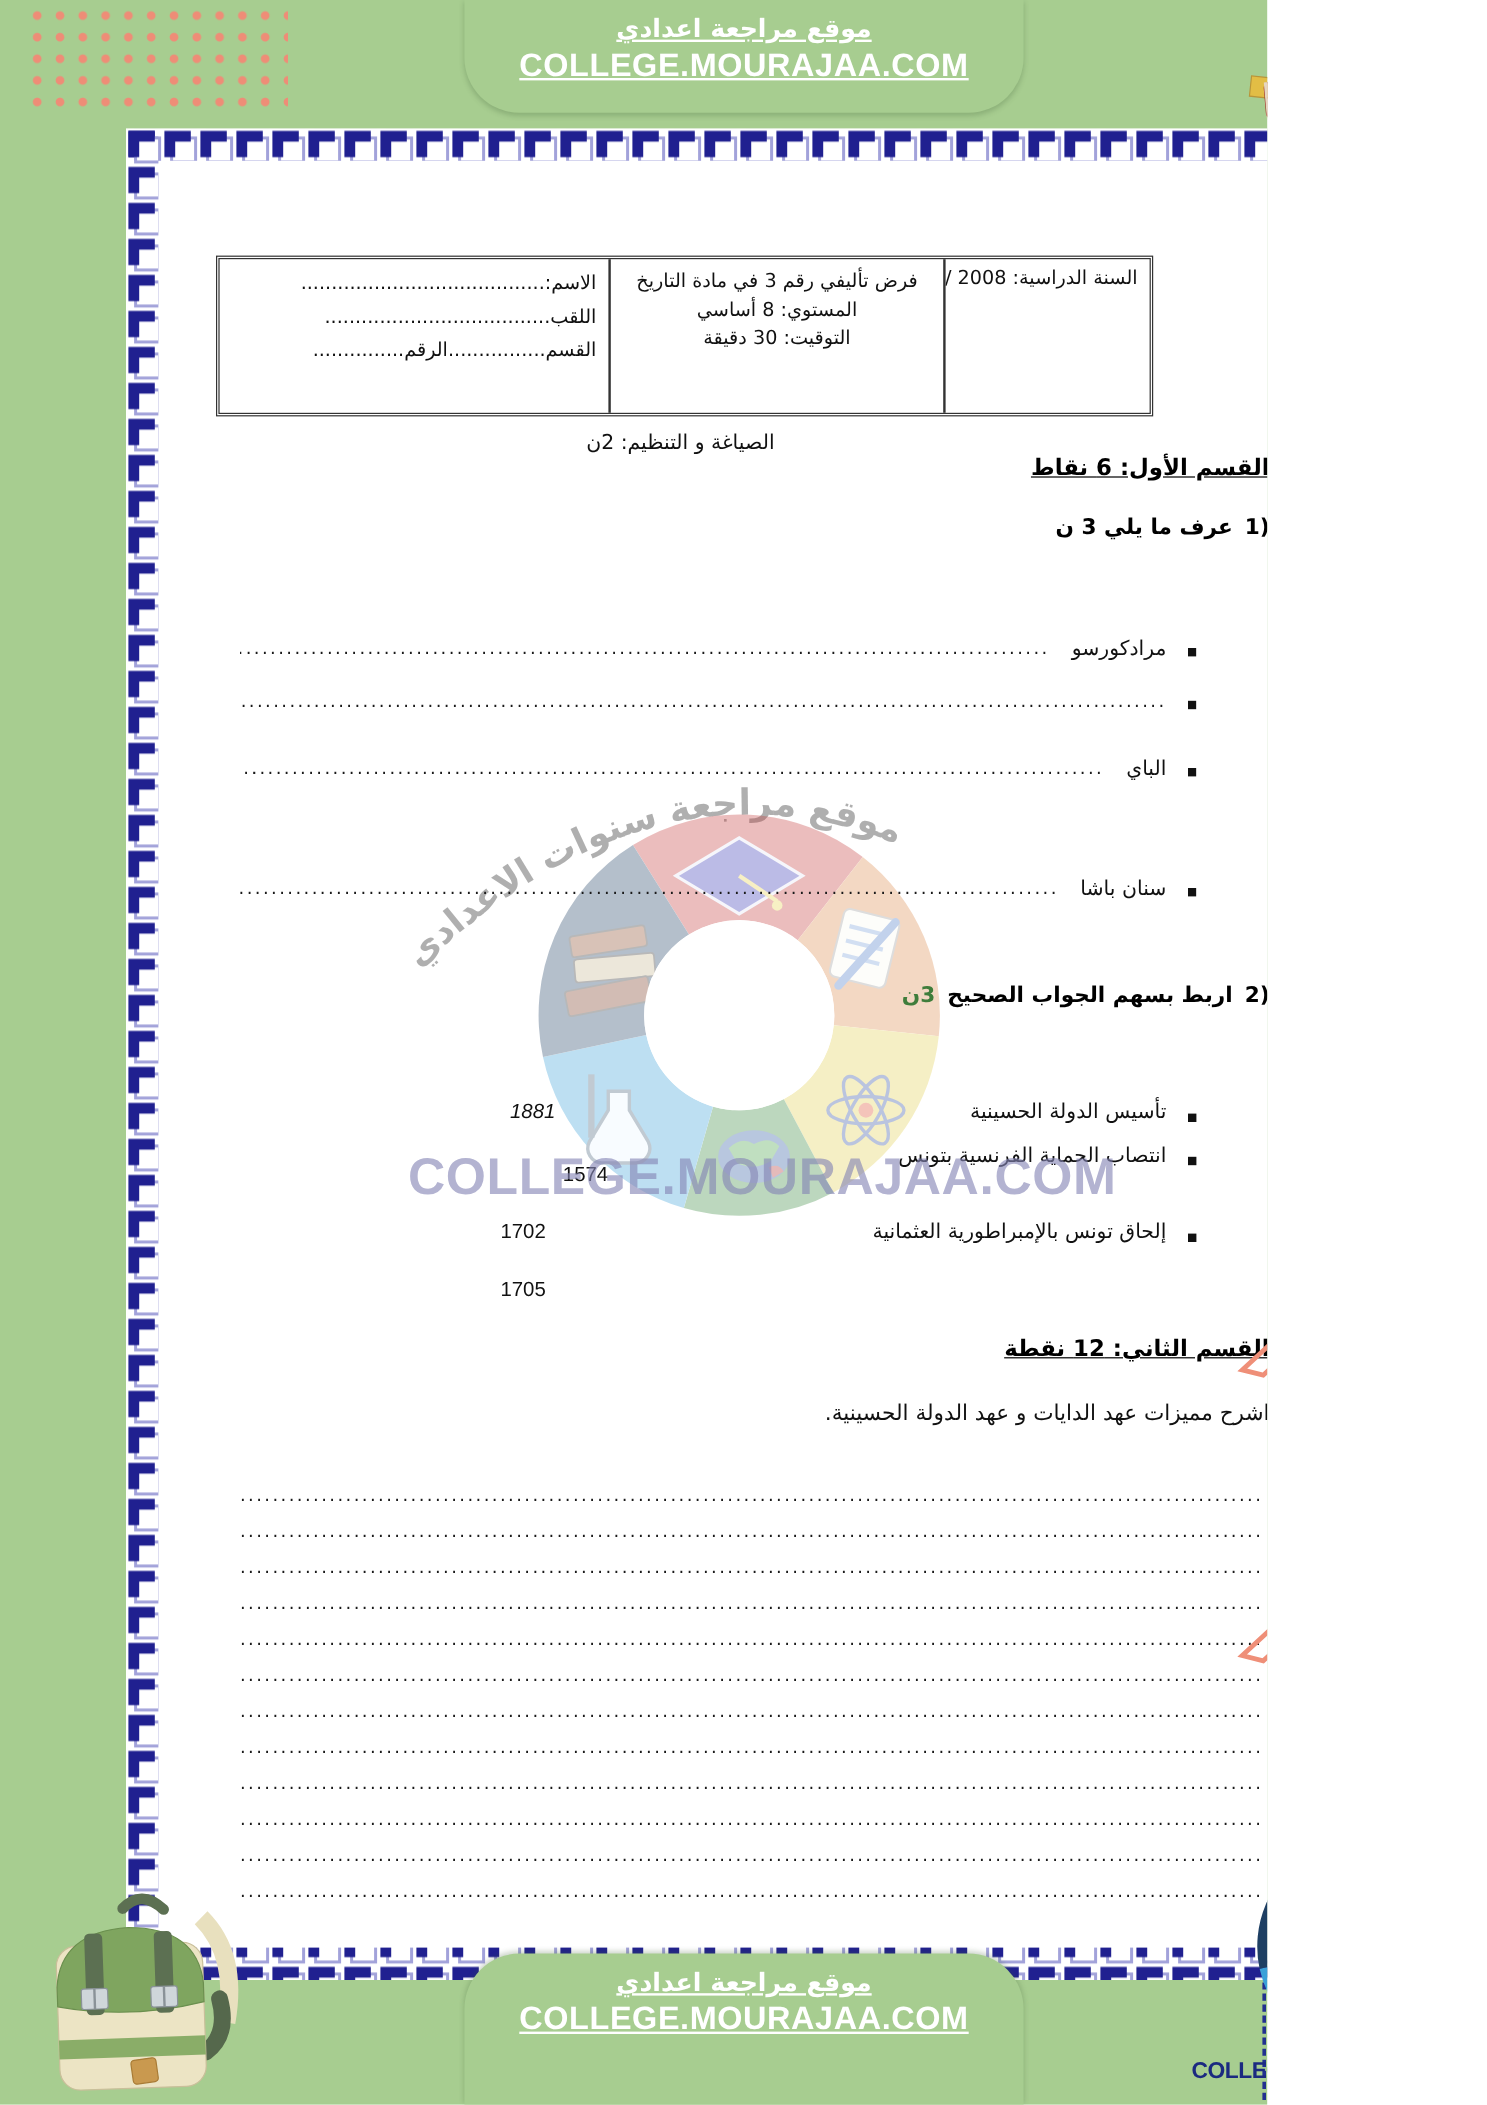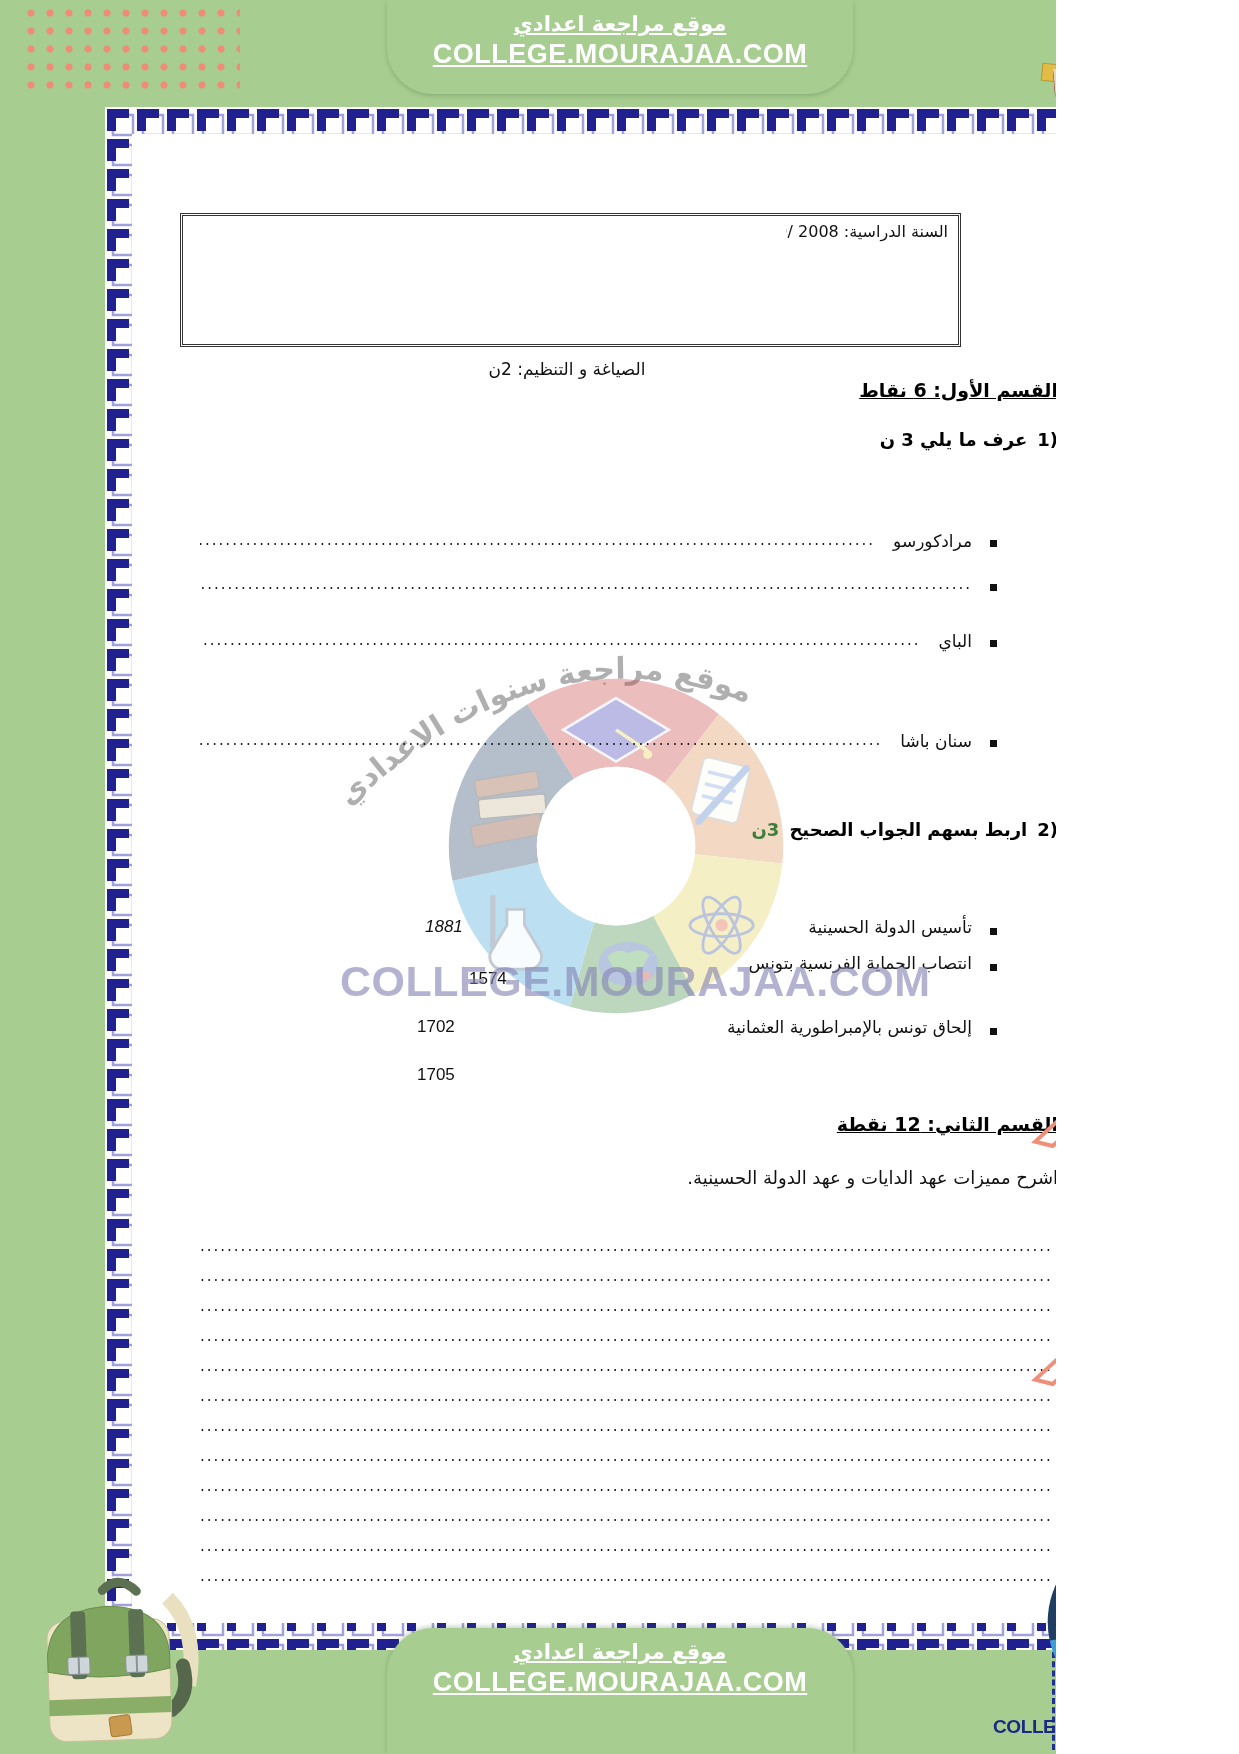--- a/index.html
+++ b/index.html
@@ -143,20 +143,30 @@
         <textPath href="#arcp">موقع مراجعة سنوات الاعدادي</textPath>
       </text>
     </svg>
     <svg class="abs wm-logo" width="352" height="352" viewBox="0 0 200 200">
       <use href="#edu-logo"></use>
         <circle cx="100" cy="100" r="45" fill="#ffffff"></circle>
     </svg>
 
     <div class="abs info-table">
       <div class="cell cell-year">السنة الدراسية: 2008 /2009</div>
+      <div class="cell cell-exam">
+        <div>فرض تأليفي رقم 3 في مادة التاريخ</div>
+        <div>المستوي: 8 أساسي</div>
+        <div>التوقيت: 30 دقيقة</div>
+      </div>
+      <div class="cell cell-student">
+        <div>الاسم:........................................</div>
+        <div>اللقب.....................................</div>
+        <div>القسم................الرقم...............</div>
+      </div>
     </div>
 
     <div class="abs grading-note">الصياغة و التنظيم: 2ن</div>
 
     <div class="abs sec-title" style="top:272px;text-decoration:underline;">القسم الأول: 6 نقاط</div>
 
     <div class="abs q-line" style="top:322px;">
       <span class="q-num">1)</span>
       <span>عرف ما يلي 3 ن</span>
     </div>

